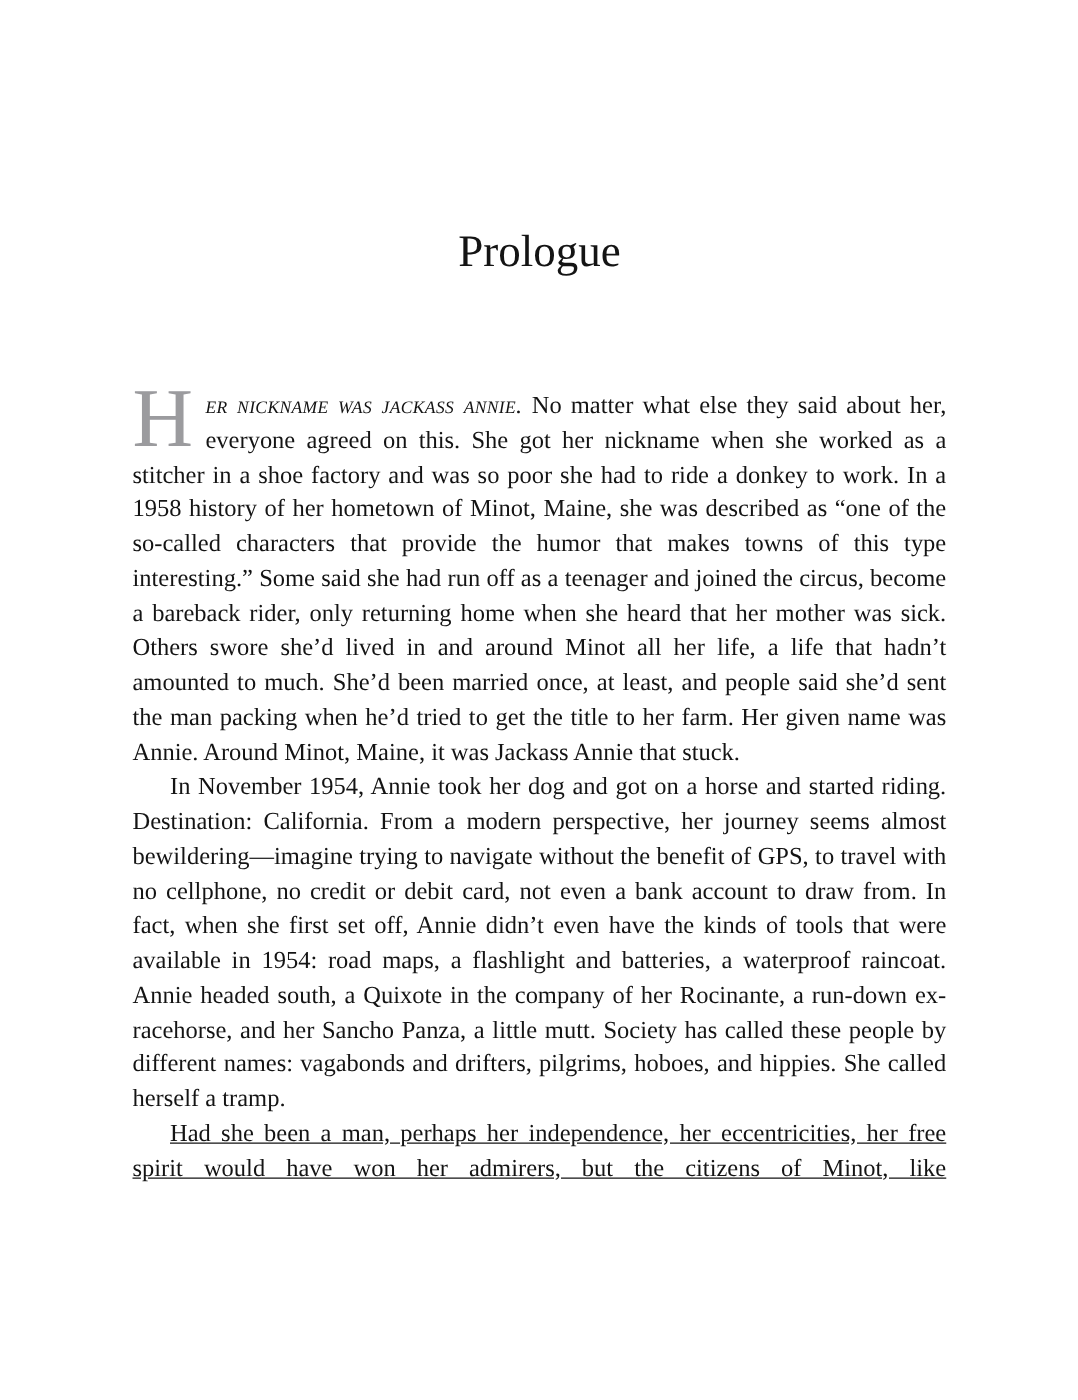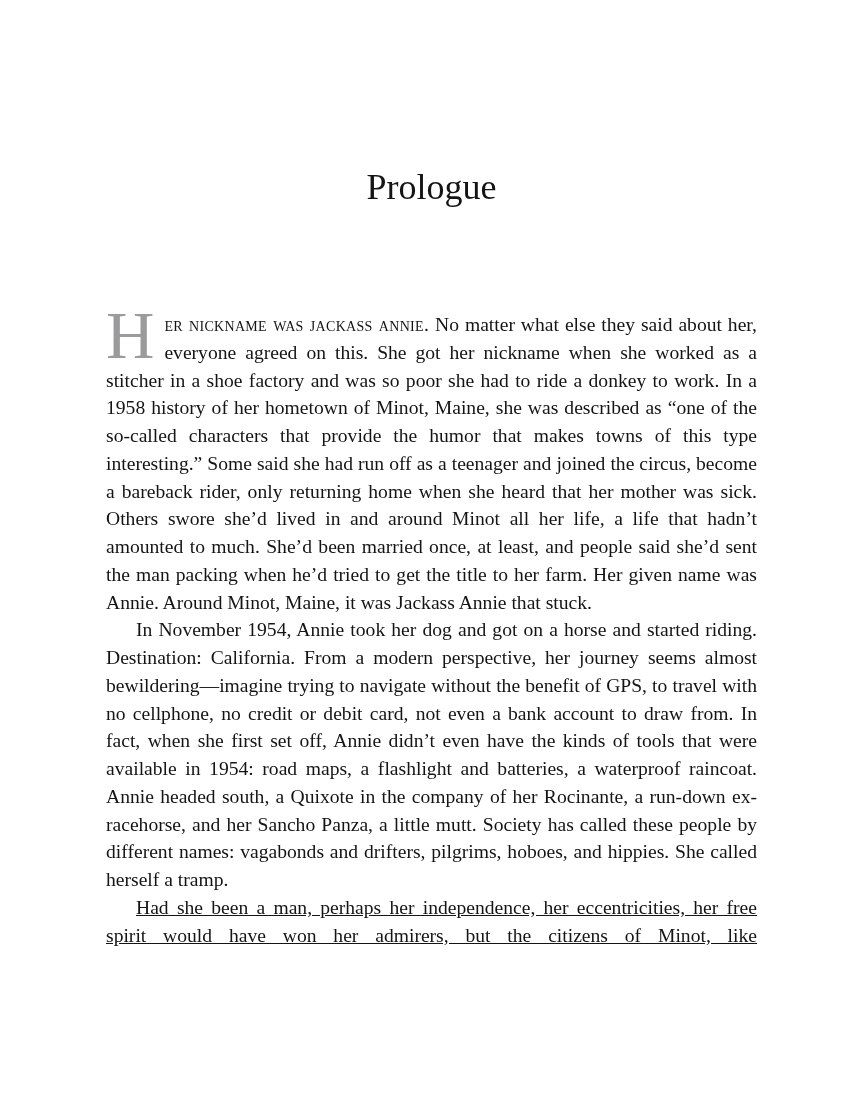--- a/index.html
+++ b/index.html
@@ -10,21 +10,21 @@
   .page {
     position: relative;
     width: 862px;
     height: 1120px;
     background: var(--bg, #ffffff);
     overflow: hidden;
     font-family: "Liberation Serif", "DejaVu Serif", serif;
   }
   .chapter-title {
     position: absolute;
-    top: 166px;
+    top: 180px;
     left: 106px;
     width: 651px;
     margin: 0;
     text-align: center;
     font-size: 36px;
     font-weight: 400;
     line-height: 1.2;
     color: var(--ink, #141414);
   }
   .body-text {
@@ -53,20 +53,21 @@
     float: left;
     font-size: 67px;
     line-height: 55px;
     height: 55px;
     margin: -3px 10px 0 0;
     color: var(--dropcap, #9b9b9e);
   }
   .smallcaps {
     font-variant: small-caps;
     letter-spacing: 0.3px;
+    font-style: italic;
   }
 </style>
 </head>
 <body>
 
 <div class="page">
 
   <h1 class="chapter-title">Prologue</h1>
 
   <div class="body-text">

